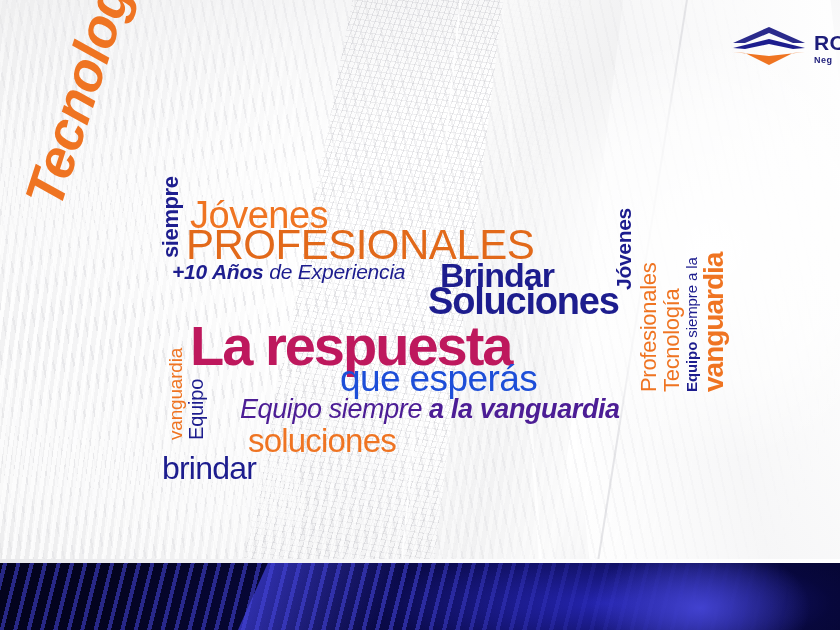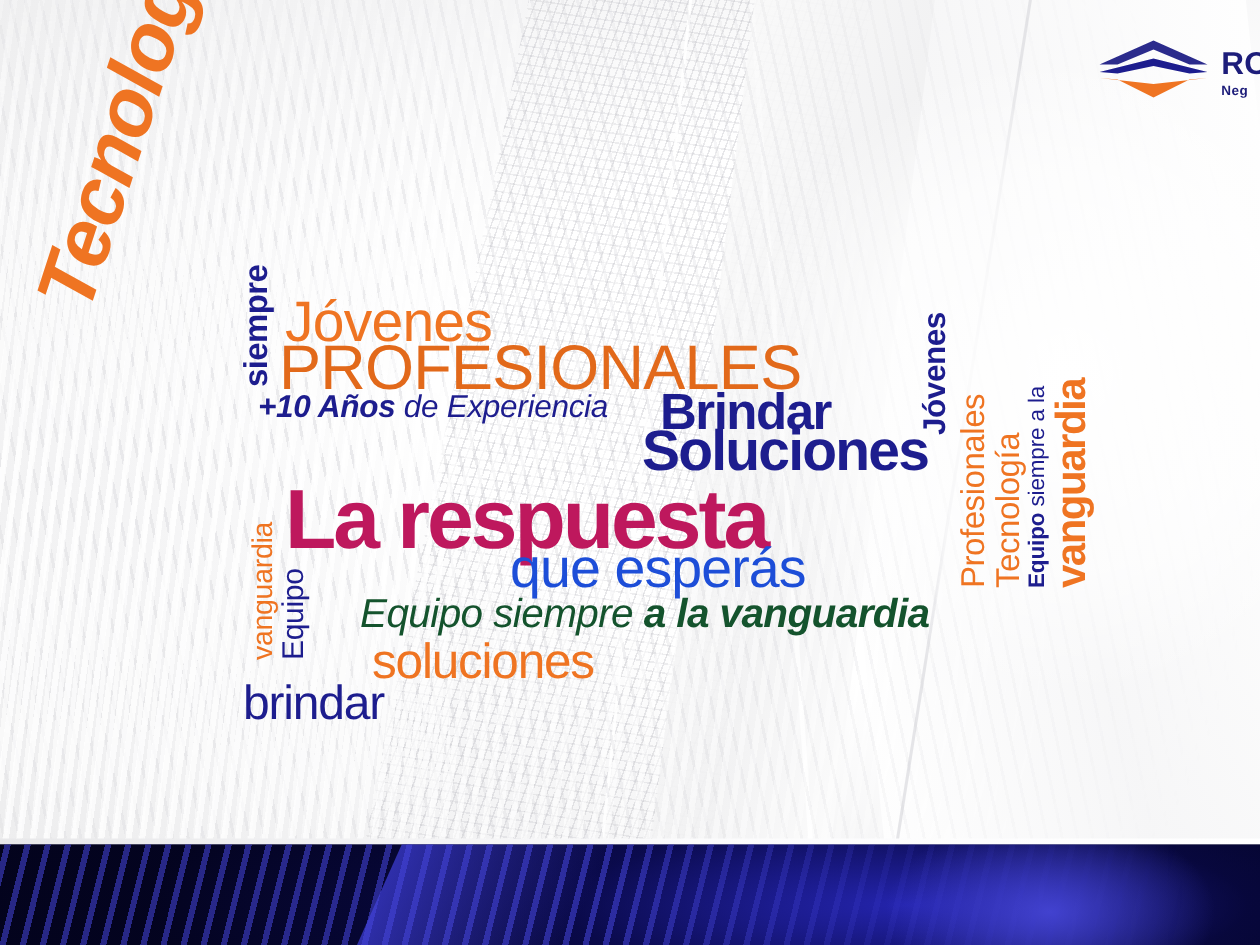--- a/index.html
+++ b/index.html
@@ -139,21 +139,21 @@
   }
 
   #w-jovenes{left:190px;top:196px;font-size:38px;font-weight:300;color:#ef7422;letter-spacing:-.5px;}
   #w-profesionales{left:186px;top:224px;font-size:42px;font-weight:300;color:#e2691a;letter-spacing:-.5px;}
   #w-anos{left:172px;top:261px;font-size:21px;font-style:italic;color:#1d1d8e;letter-spacing:-.2px;}
   #w-anos .bd{font-weight:700;}
   #w-brindar-b{left:440px;top:258px;font-size:34px;font-weight:700;color:#1d1d8e;letter-spacing:-1px;}
   #w-soluciones-b{left:428px;top:282px;font-size:38px;font-weight:700;color:#1d1d8e;letter-spacing:-1.2px;}
   #w-la-respuesta{left:190px;top:318px;font-size:56px;font-weight:700;color:#be185d;letter-spacing:-2px;}
   #w-que-esperas{left:340px;top:360px;font-size:37px;font-weight:300;color:#1d4ed8;letter-spacing:-.6px;}
-  #w-equipo-line{left:240px;top:396px;font-size:27px;font-style:italic;color:#14532d;letter-spacing:-.4px;}
+  #w-equipo-line{left:240px;top:396px;font-size:27px;font-style:italic;color:#4c1d95;letter-spacing:-.4px;}
   #w-soluciones-s{left:248px;top:424px;font-size:33px;font-weight:400;color:#ef7422;letter-spacing:-.8px;}
   #w-brindar-s{left:162px;top:452px;font-size:32px;font-weight:400;color:#1d1d8e;letter-spacing:-.8px;}
 
   
   #w-jovenes-v{
     left:613px;top:290px;font-size:21px;font-weight:700;color:#1d1d8e;
     transform:rotate(-90deg);transform-origin:left top;letter-spacing:-.3px;
   }
   #w-profesionales-v{
     left:638px;top:392px;font-size:22px;font-weight:300;color:#ef7422;

